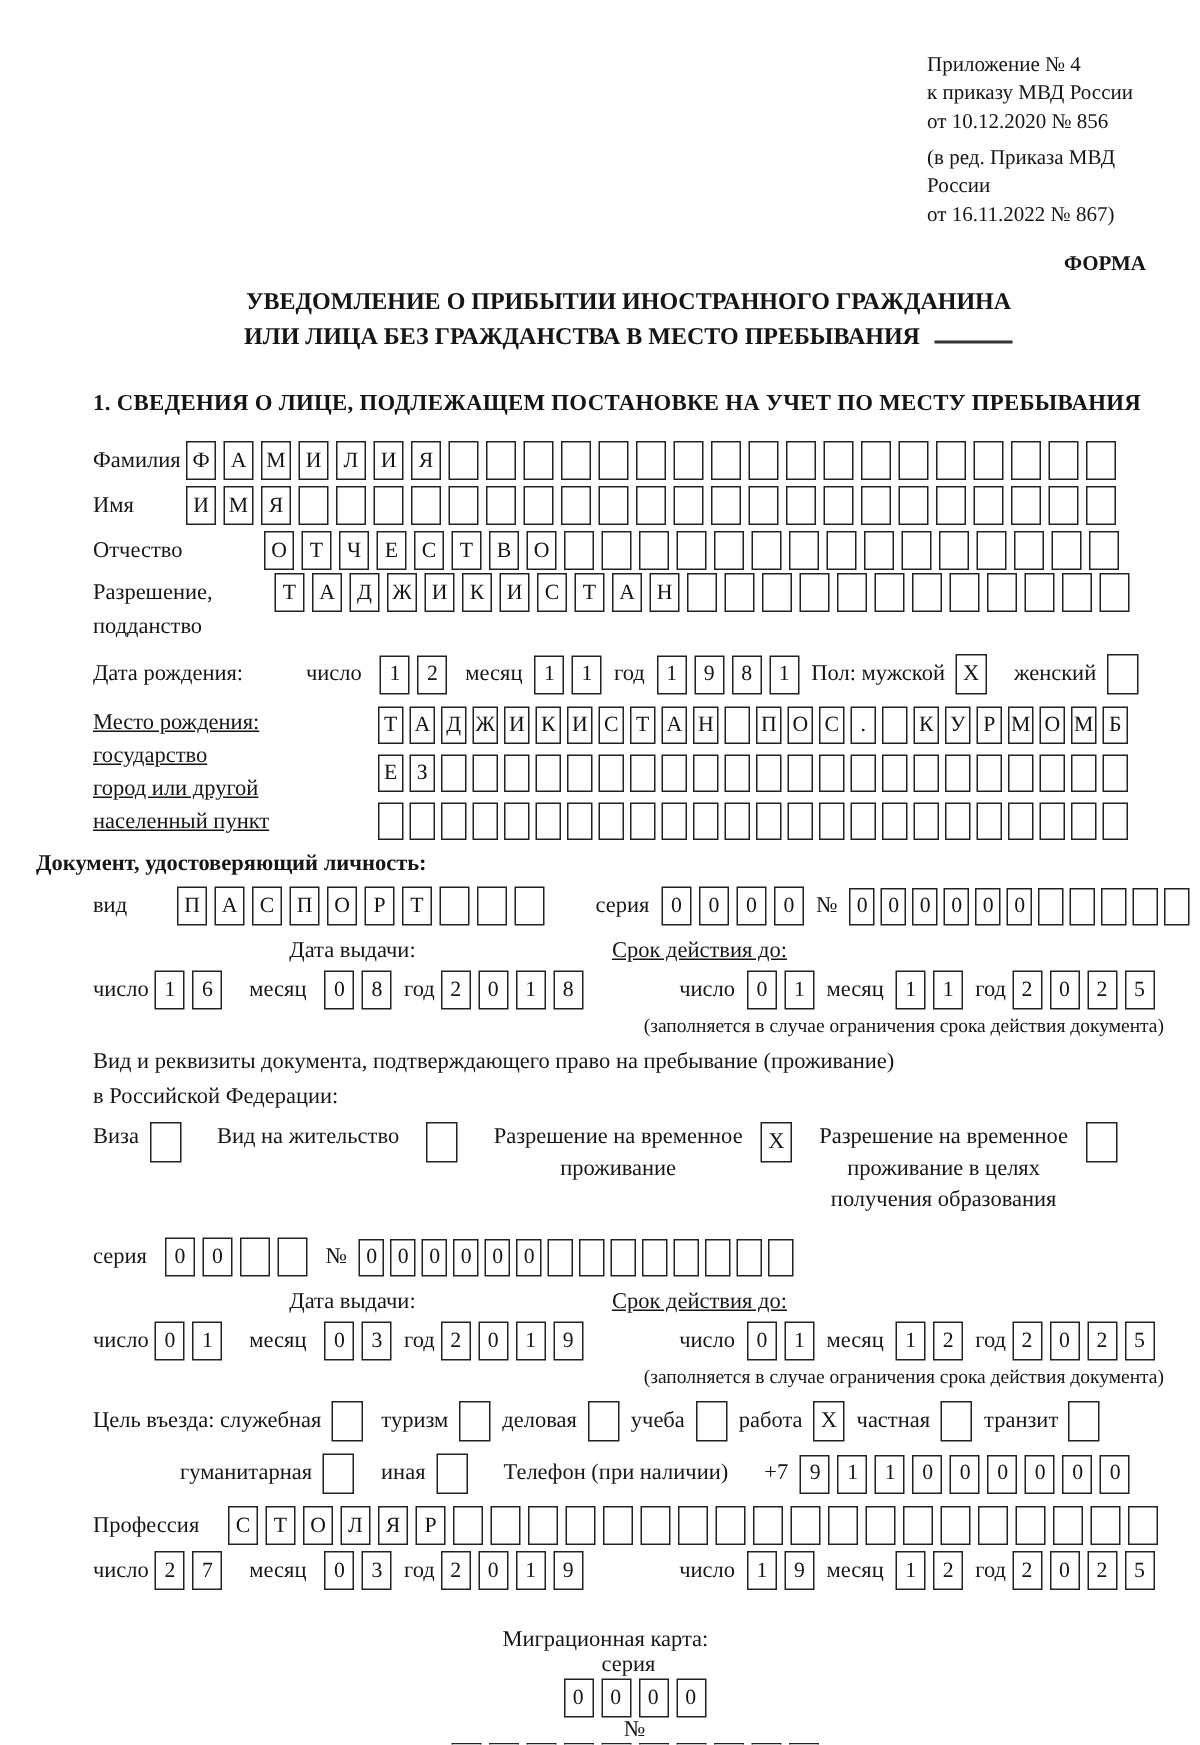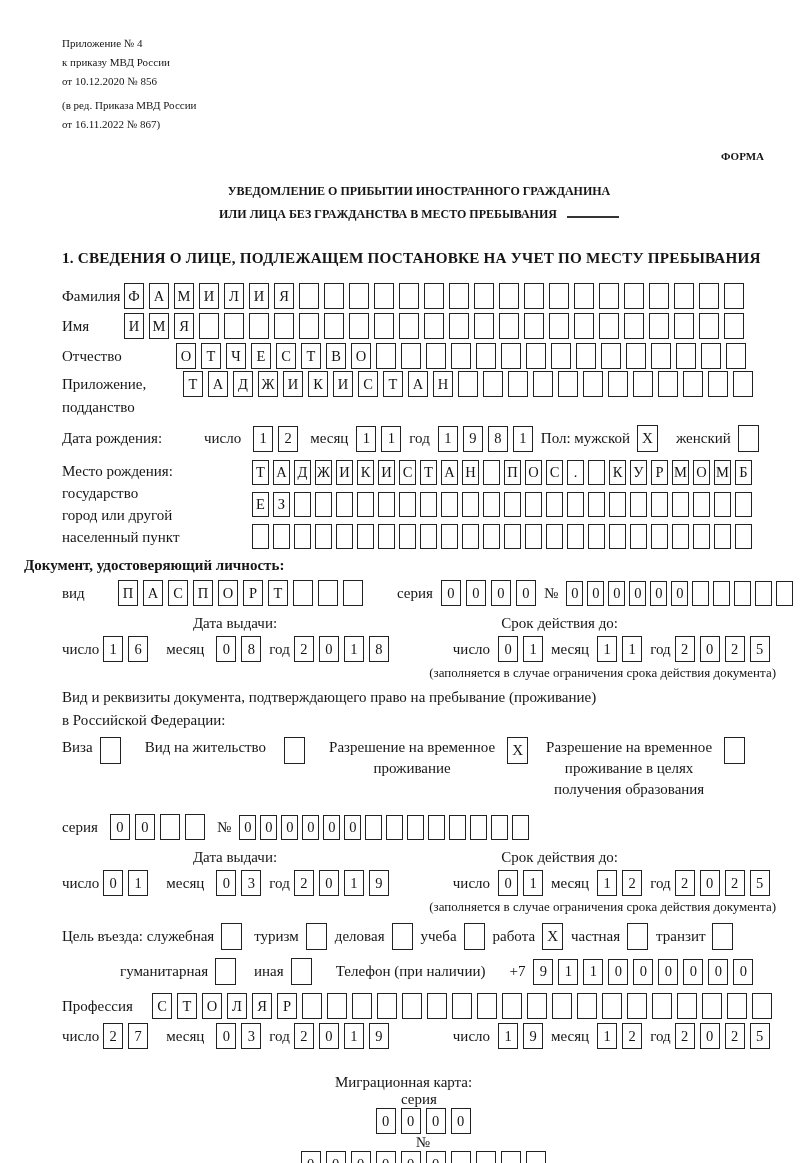--- a/index.html
+++ b/index.html
@@ -1,48 +1,48 @@
 <!DOCTYPE html>
 <html><head>
 <meta charset="utf-8">
 <style>
   html,body{margin:0;padding:0;background:#fff;}
   body{width:800px;height:1163px;overflow:hidden;color:#151515;
        font-family:"Liberation Serif", serif;font-size:15px;}
   .page{padding:34px 24px 0 62px;box-sizing:border-box;width:800px;}
   .nowrap{white-space:nowrap;}
   
-  .ref{line-height:19px;font-size:11px;}
+  .ref{margin-left:556px;line-height:19px;font-size:14px;}
   .ref .gap{height:5px;}
-  .forma{text-align:right;padding-right:12px;font-weight:bold;font-size:11px;margin-top:16px;}
+  .forma{text-align:right;padding-right:12px;font-weight:bold;font-size:14px;margin-top:16px;}
   
-  .title{text-align:center;font-weight:bold;font-size:12px;line-height:22px;margin-top:18px;}
+  .title{text-align:center;font-weight:bold;font-size:16px;line-height:22px;margin-top:6px;}
   .uline{display:inline-block;width:52px;border-bottom:2px solid #333;height:14px;margin-left:10px;}
   .sect{font-weight:bold;font-size:15.2px;margin-top:24px;letter-spacing:.2px;}
   
   .cells{display:inline-flex;gap:5px;vertical-align:middle;flex:none;}
   .cells.sm{gap:4px;}
   .cell{box-sizing:border-box;width:20px;height:26px;border:1.7px solid #222;
         display:inline-flex;align-items:center;justify-content:center;
         font-size:14.5px;flex:none;background:#fff;}
   .cells.sm .cell{width:17px;height:25px;}
   .chk{box-sizing:border-box;display:inline-flex;width:21px;height:27px;border:1.7px solid #222;
        align-items:center;justify-content:center;font-size:15px;flex:none;margin-left:7px;}
   .row{display:flex;align-items:center;white-space:nowrap;}
   .lbl{flex:none;}
   
   .w-surname{width:62px;}
   .w-patr{width:114px;}
   .w-citiz{width:121px;}
-  .w-place{width:190px;}
+  .w-place{width:190px;text-decoration:underline;}
   .sub{font-size:15px;line-height:20px;}
   .dochdr{text-align:left;font-weight:bold;margin:8px 0 6px -38px;}
   .dhdr{display:flex;margin-top:9px;}
   .dhdr .c1{width:346px;text-align:center;}
-  .dhdr .c2{width:210px;text-align:right;}
+  .dhdr .c2{width:210px;text-align:left;text-decoration:underline;}
   .note{font-size:13px;text-align:right;margin-top:3px;}
   .visa-row{display:flex;align-items:flex-start;margin-top:8px;line-height:21px;}
   .stack{text-align:center;line-height:21px;flex:none;}
   .mt4{margin-top:4px;} .mt6{margin-top:6px;} .mt8{margin-top:8px;}
   .mt10{margin-top:25px;flex-direction:column;}
   .ml8{margin-left:8px;} .ml12{margin-left:12px;} .ml18{margin-left:18px;} .ml24{margin-left:24px;}
 </style>
 </head>
 <body>
 
@@ -150,21 +150,21 @@
         <span class="cell"></span>
         <span class="cell"></span>
         <span class="cell"></span>
         <span class="cell"></span>
         <span class="cell"></span>
         <span class="cell"></span>
       </span>
   </div>
 
   <div class="row" style="margin-top:2px;">
-    <span class="lbl w-citiz">Приложение,</span>
+    <span class="lbl w-citiz">Разрешение,</span>
     <span class="cells">
         <span class="cell">Т</span>
         <span class="cell">А</span>
         <span class="cell">Д</span>
         <span class="cell">Ж</span>
         <span class="cell">И</span>
         <span class="cell">К</span>
         <span class="cell">И</span>
         <span class="cell">С</span>
         <span class="cell">Т</span>

